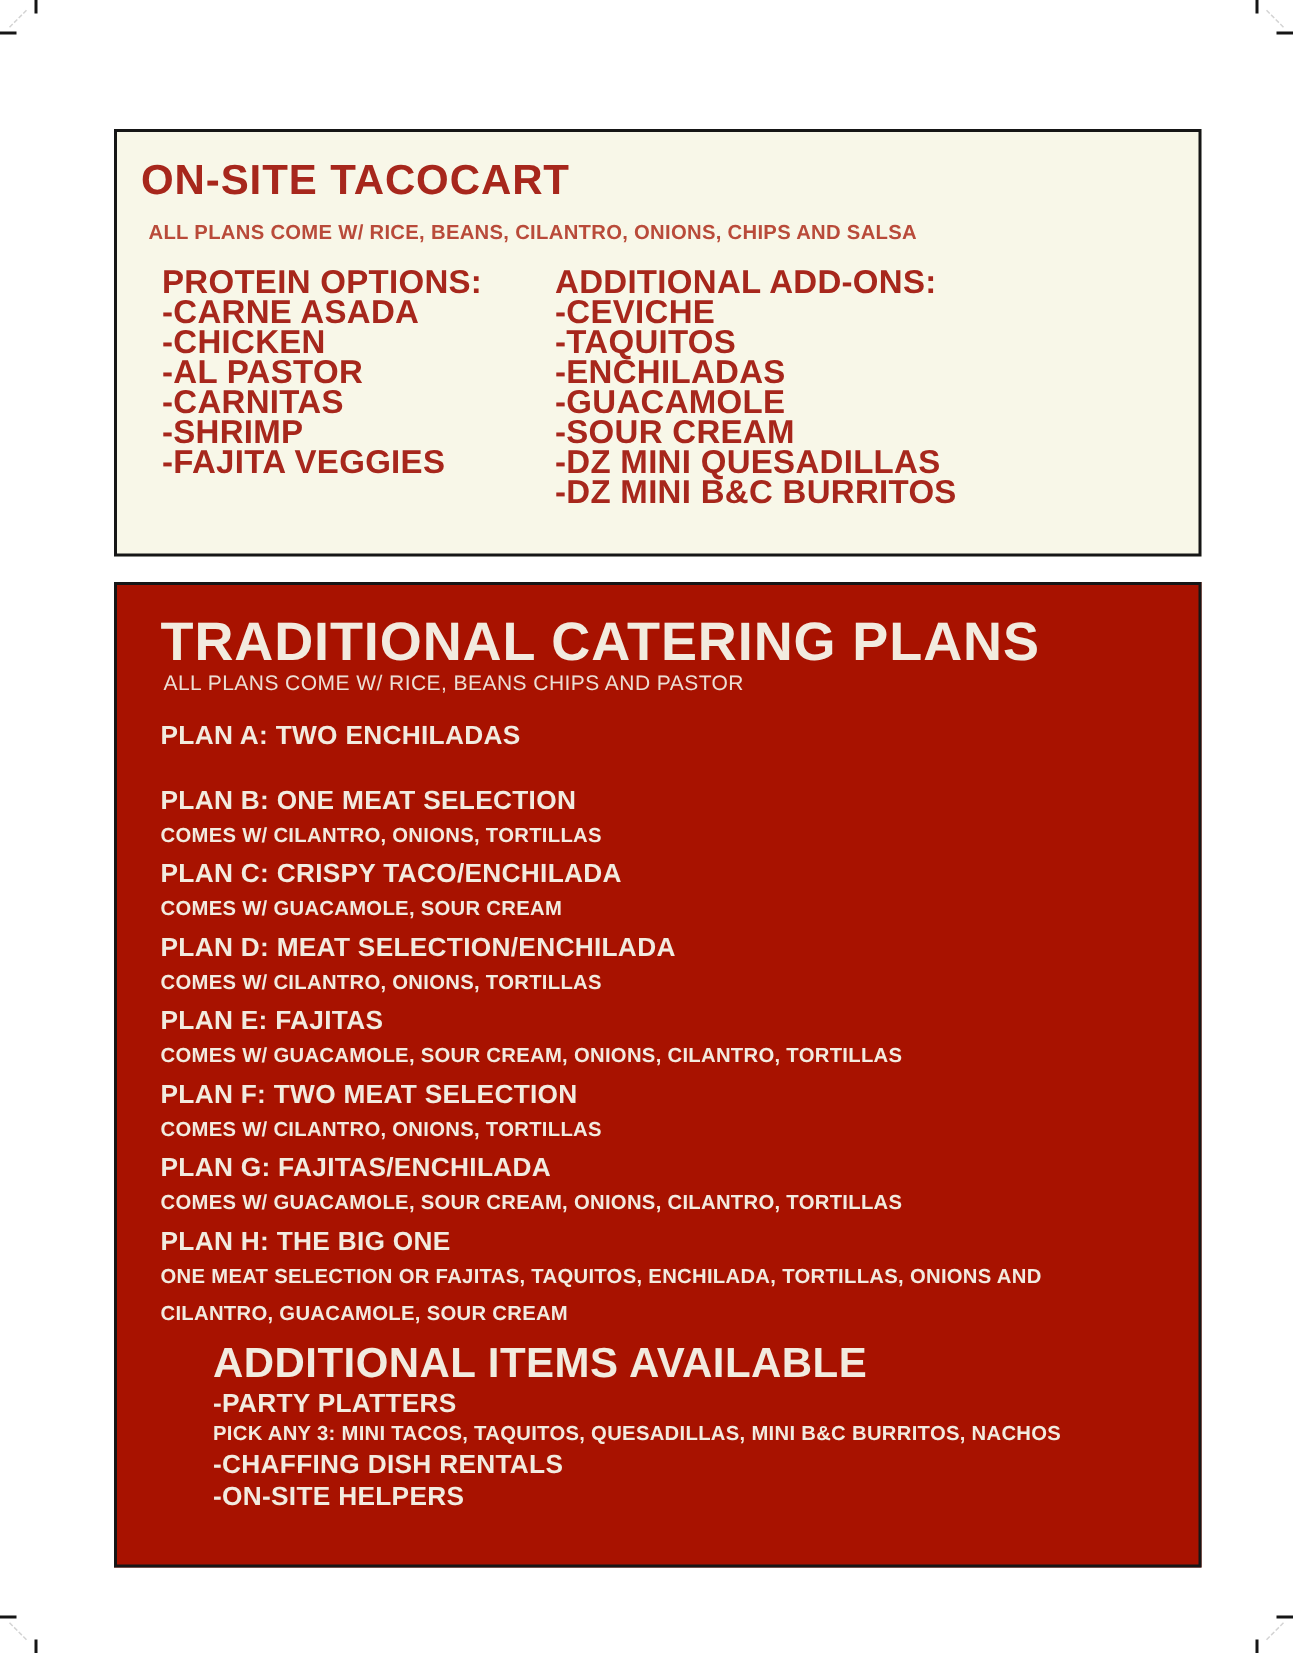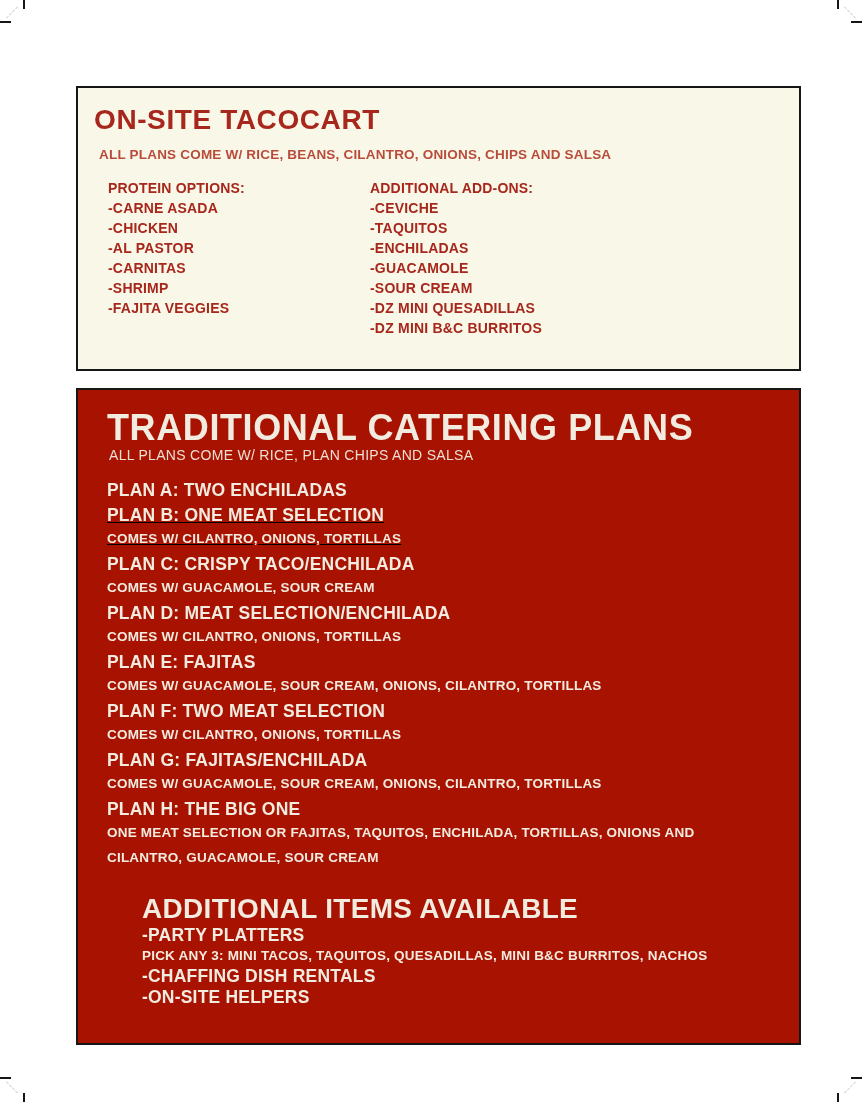--- a/index.html
+++ b/index.html
@@ -48,21 +48,21 @@
     font-size:28px;font-weight:700;letter-spacing:.6px;
     line-height:32px;color:var(--dark-red);white-space:nowrap;
   }
   .tc-sub{
     position:absolute;left:21px;top:59px;
     font-size:13.5px;font-weight:600;letter-spacing:.2px;
     color:var(--mid-red);white-space:nowrap;
   }
   .tc-col{
     position:absolute;top:90px;
-    font-size:14px;font-weight:700;letter-spacing:.2px;
+    font-size:22px;font-weight:700;letter-spacing:.2px;
     line-height:20px;color:var(--dark-red);white-space:nowrap;
   }
   #protein-col{left:30px;}
   #addons-col{left:292px;}
 
   
   .ct-title{
     position:absolute;left:29px;top:21px;
     font-size:36px;font-weight:700;letter-spacing:.6px;
     line-height:34px;color:var(--cream-text);white-space:nowrap;
@@ -75,21 +75,21 @@
   .plans{position:absolute;left:29px;top:88px;width:650px;}
   .plan-name{
     font-size:17.5px;font-weight:700;letter-spacing:.2px;
     line-height:24.5px;color:var(--cream-text);
   }
   .plan-detail{
     font-size:13.5px;font-weight:700;letter-spacing:.2px;
     line-height:24.5px;color:var(--cream-text);
   }
   .plan-detail:empty{display:none;}
-  .plan.gap{margin-top:0;text-decoration:underline;}
+  .plan.gap{margin-top:18px;}
 
   .additional{position:absolute;left:16px;top:502px;width:685px;margin-left:48px;}
   .add-title{
     font-size:28px;font-weight:700;letter-spacing:.3px;
     line-height:33px;color:var(--cream-text);
   }
   .add-label{
     font-size:17.5px;font-weight:700;letter-spacing:.2px;
     line-height:21px;color:var(--cream-text);
   }
@@ -144,21 +144,21 @@
     <div>-ENCHILADAS</div>
     <div>-GUACAMOLE</div>
     <div>-SOUR CREAM</div>
     <div>-DZ MINI QUESADILLAS</div>
     <div>-DZ MINI B&amp;C BURRITOS</div>
   </div>
 </section>
 
 <section class="card" id="catering-card">
   <h1 class="ct-title">TRADITIONAL CATERING PLANS</h1>
-  <div class="ct-sub">ALL PLANS COME W/ RICE, PLAN CHIPS AND SALSA</div>
+  <div class="ct-sub">ALL PLANS COME W/ RICE, BEANS CHIPS AND PASTOR</div>
 
   <div class="plans">
     <div class="plan">
       <div class="plan-name">PLAN A: TWO ENCHILADAS</div>
 
     </div>
     <div class="plan gap">
       <div class="plan-name">PLAN B: ONE MEAT SELECTION</div>
       <div class="plan-detail">COMES W/ CILANTRO, ONIONS, TORTILLAS</div>
     </div>

